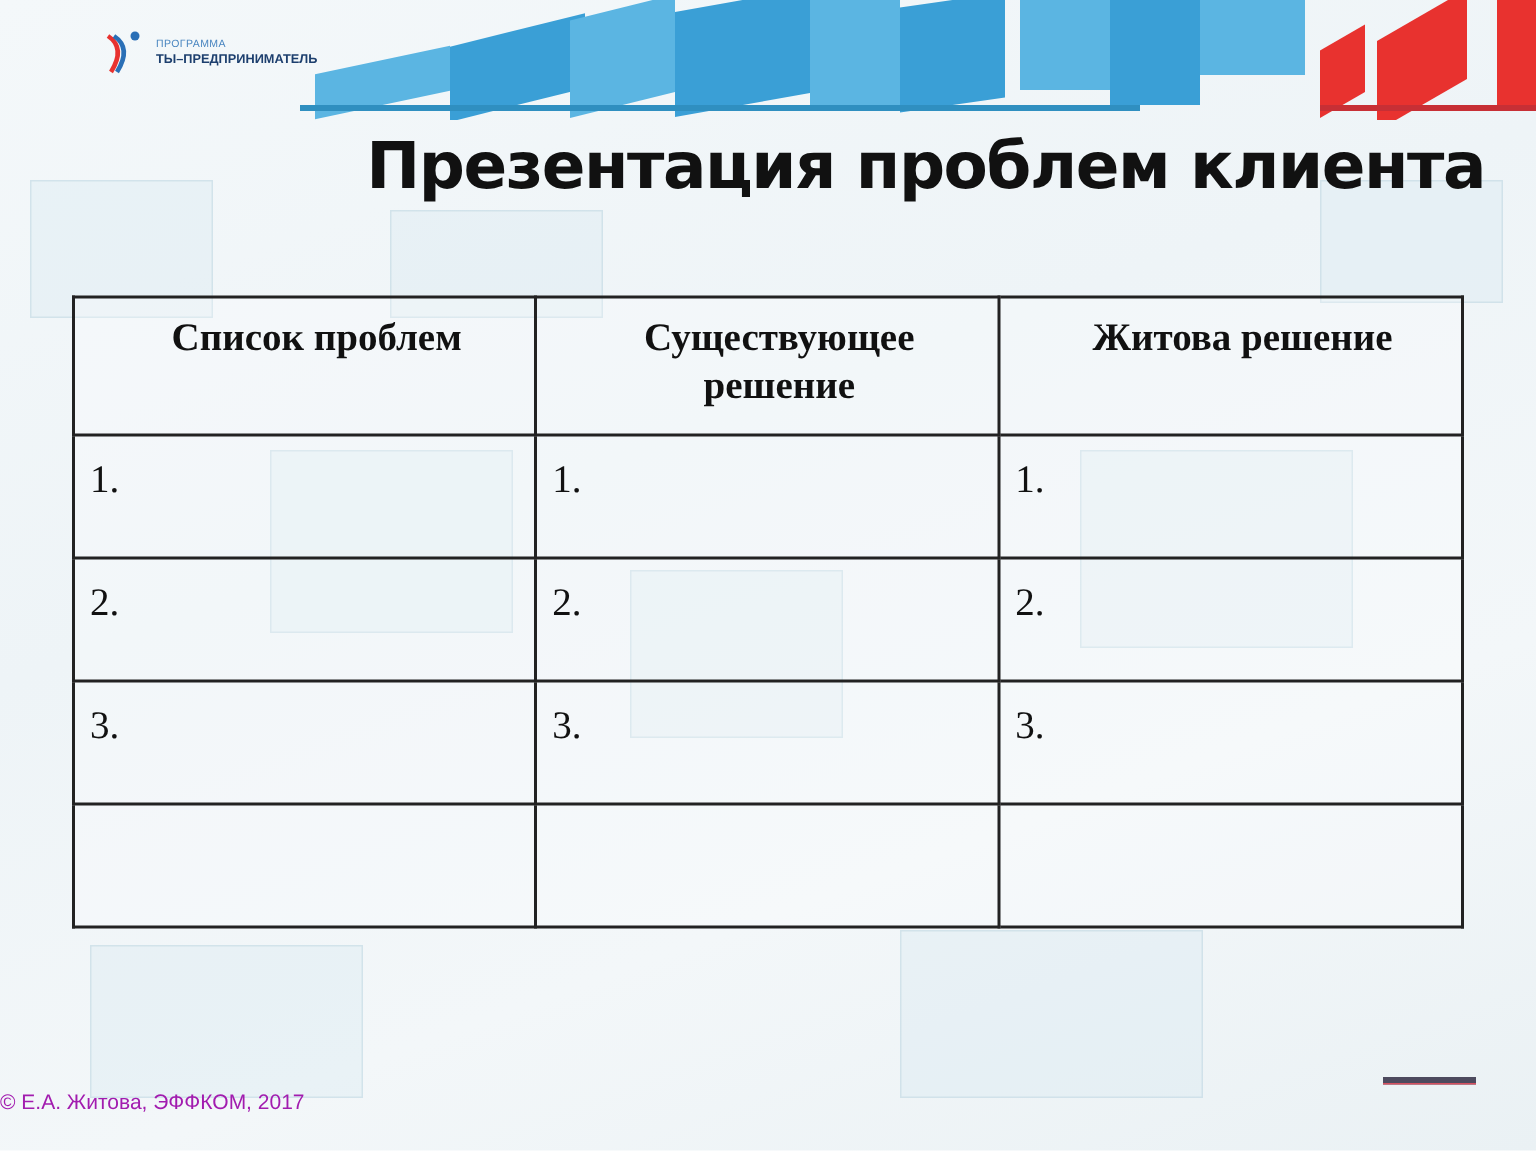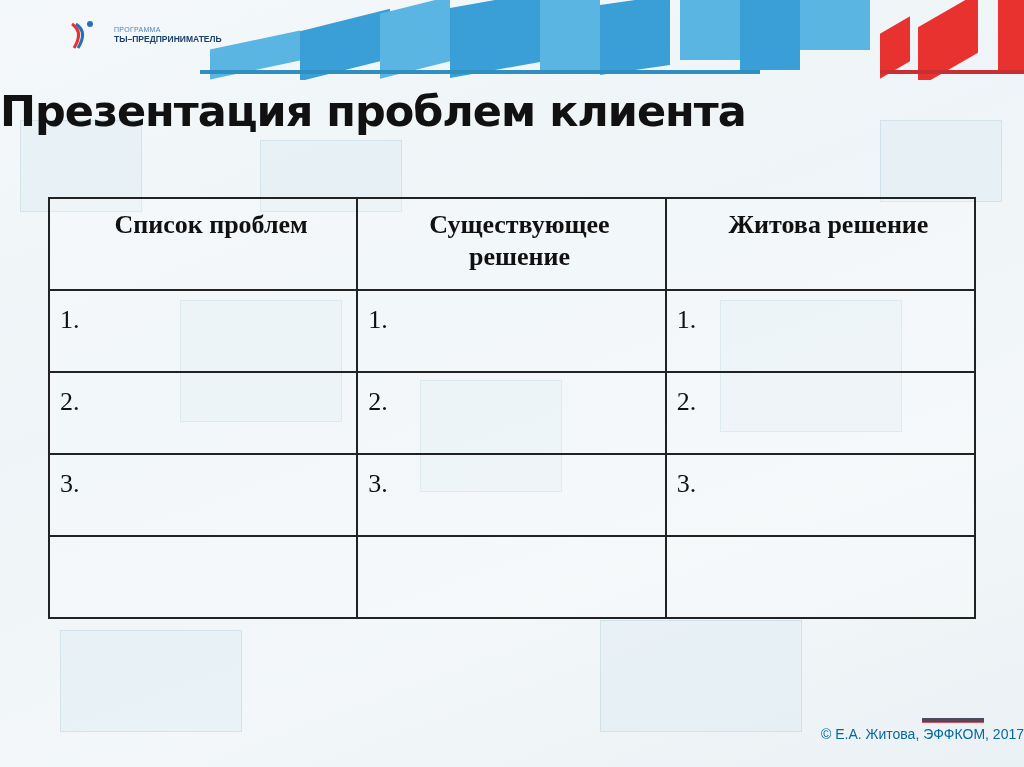--- a/index.html
+++ b/index.html
@@ -8,42 +8,42 @@
     background: linear-gradient(160deg, #f4f8fa 0%, #eef4f7 40%, #f3f7f9 70%, #eaf1f4 100%);
     font-family: "Liberation Sans", sans-serif;
   }
   .bg-tile { position:absolute; border:1px solid rgba(170,200,215,0.35); background:rgba(215,232,240,0.35); }
   .banner { position:absolute; left:0; top:0; width:1024px; height:80px; overflow:hidden; }
   .banner .blue { position:absolute; background:#3a9fd6; }
   .banner .blue2 { position:absolute; background:#5bb5e2; }
   .banner .red { position:absolute; background:#e8322f; }
   .banner .line-blue { position:absolute; left:200px; top:70px; width:560px; height:4px; background:#2f8fc0; }
   .banner .line-red { position:absolute; left:880px; top:70px; width:150px; height:4px; background:#c72f35; }
-  .logo { position:absolute; left:68px; top:18px; display:flex; align-items:center; gap:16px; }
+  .logo { position:absolute; left:68px; top:18px; display:flex; align-items:center; gap:6px; }
   .logo .mark { width:30px; height:34px; position:relative; }
   .logo .txt1 { font-size:7px; color:#4a86c0; letter-spacing:0.3px; line-height:8px; }
   .logo .txt2 { font-size:8.5px; font-weight:bold; color:#1d3f6e; line-height:10px; }
   .title {
-    position:absolute; left:0; top:86px; width:990px; text-align:left;
+    position:absolute; left:0; top:86px; width:990px; text-align:right;
     font-size:43px; font-weight:bold; color:#111; font-family:"DejaVu Sans", sans-serif;
     letter-spacing:-1px;
   }
   table.main {
     position:absolute; left:48px; top:197px; width:928px; height:412px;
     border-collapse:collapse; font-family:"Liberation Serif", serif;
     background:rgba(255,255,255,0.25);
   }
   table.main th, table.main td { border:2px solid #222; vertical-align:top; }
   table.main th {
     font-size:26px; font-weight:bold; color:#111; text-align:center;
     padding:10px 8px 0 24px; height:80px; line-height:32px;
   }
   table.main td { font-size:26px; color:#111; padding:14px 10px 0 10px; height:66px; }
   table.main col.c1 { width:309px; } table.main col.c2 { width:309px; } table.main col.c3 { width:310px; }
-  .footer { position:absolute; left:0; width:1024px; top:726px; text-align:right; font-size:14px; color:#0369a1; }
+  .footer { position:absolute; left:0; width:1024px; top:726px; text-align:left; font-size:14px; color:#a21caf; }
   .footer-bar { position:absolute; left:922px; top:718px; width:62px; height:4px; background:#4d4a5e; border-bottom:1px solid #d75060; }
 </style>
 </head>
 <body>
 
 <div>
   <div class="bg-tile" style="left:20px;top:120px;width:120px;height:90px;"></div>
   <div class="bg-tile" style="left:180px;top:300px;width:160px;height:120px;"></div>
   <div class="bg-tile" style="left:420px;top:380px;width:140px;height:110px;"></div>
   <div class="bg-tile" style="left:720px;top:300px;width:180px;height:130px;"></div>

